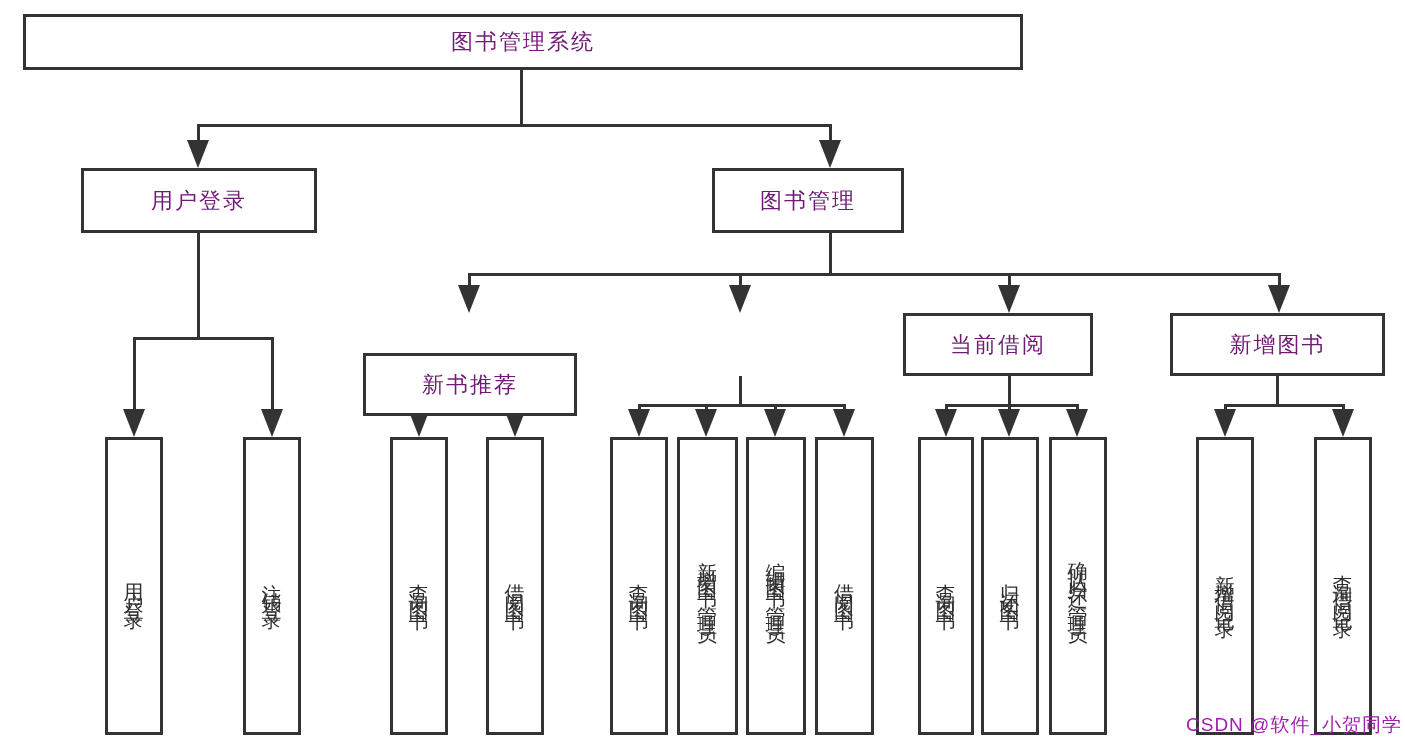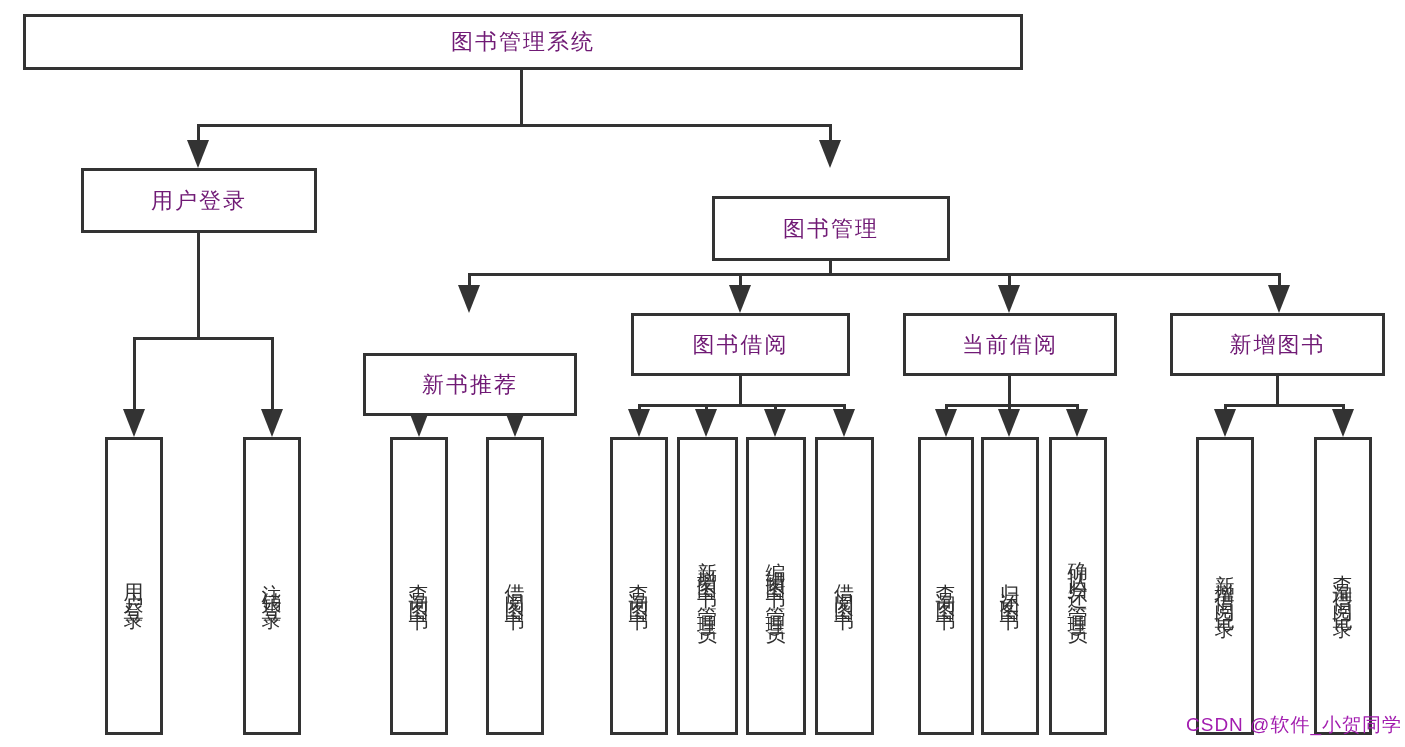--- a/index.html
+++ b/index.html
@@ -75,31 +75,28 @@
 
 <div id="canvas">
 
   <div class="box" style="left:23px; top:14px; width:1000px; height:56px;">
     <span>图书管理系统</span>
   </div>
 
   <div class="box" style="left:81px; top:168px; width:236px; height:65px;">
     <span>用户登录</span>
   </div>
-  <div class="box" style="left:712px; top:168px; width:238px; height:65px;margin-top:28px;">
+  <div class="box" style="left:712px; top:168px; width:192px; height:65px;">
     <span>图书管理</span>
   </div>
 
   <div class="box" style="left:363px; top:313px; width:214px; height:63px;margin-top:40px;">
     <span>新书推荐</span>
   </div>
-  <div class="box" style="left:631px; top:313px; width:219px; height:63px;">
-    <span>图书借阅</span>
-  </div>
-  <div class="box" style="left:903px; top:313px; width:214px; height:63px;align-items:center;">
+  <div class="box" style="left:903px; top:313px; width:190px; height:63px;align-items:center;">
     <span>当前借阅</span>
   </div>
   <div class="box" style="left:1170px; top:313px; width:215px; height:63px;">
     <span>新增图书</span>
   </div>
 
   <div class="leaf" style="left:105px; top:437px; width:58px; height:298px;">
     <span>用户登录</span>
   </div>
   <div class="leaf" style="left:243px; top:437px; width:58px; height:298px;">

